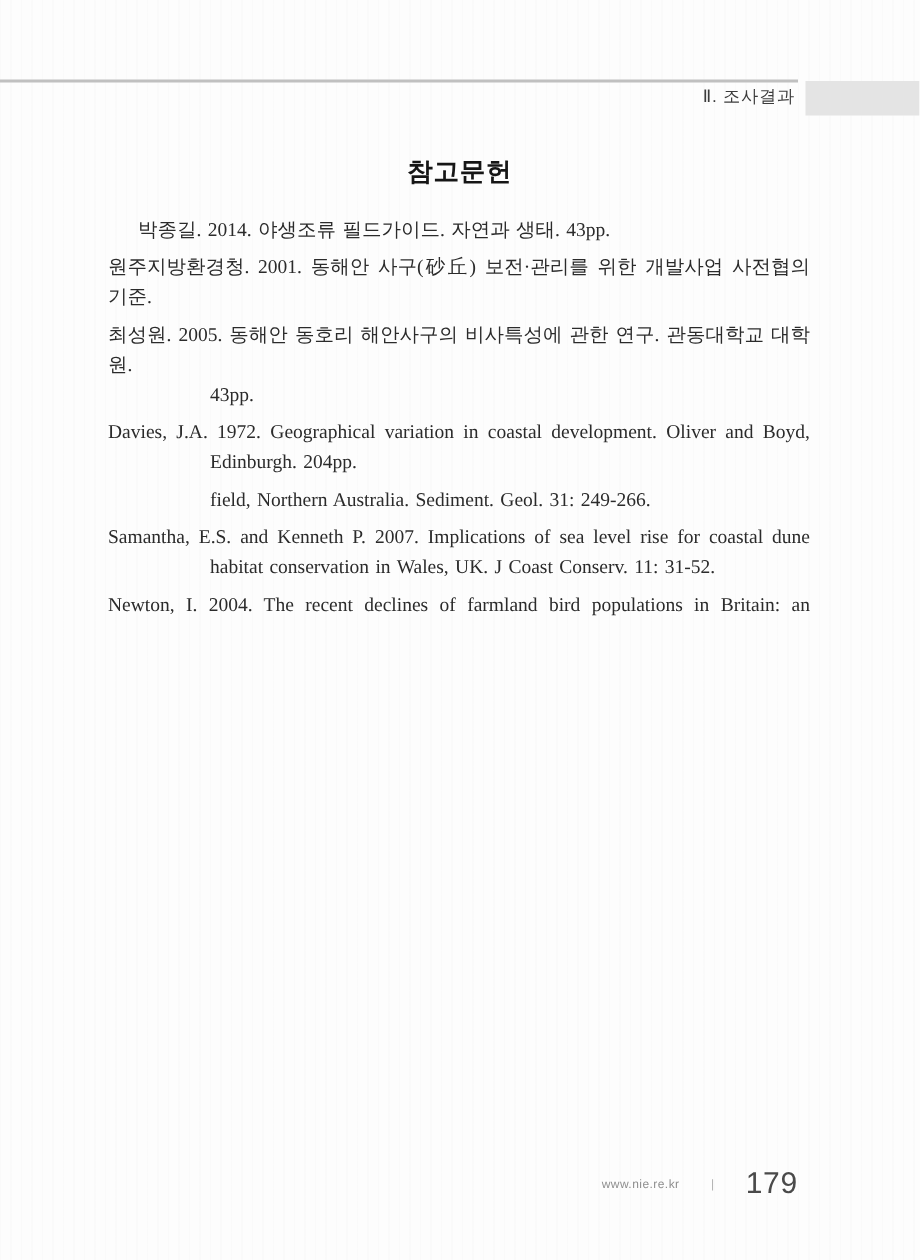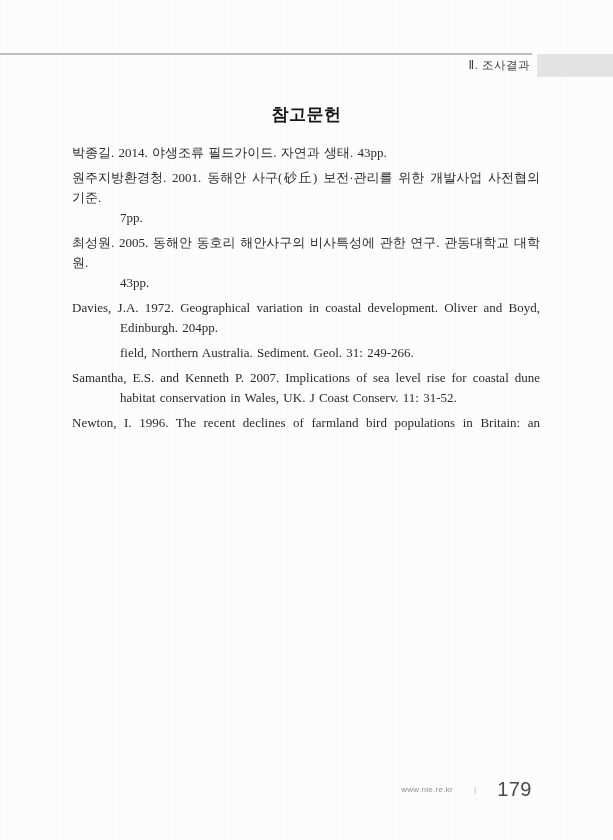--- a/index.html
+++ b/index.html
@@ -48,21 +48,21 @@
     position:absolute; top:143px; left:72px; width:468px;
     font-size:13px; color:var(--c-text);
   }
   .ref{ margin-bottom:5px; }
   .ref-line{
     line-height:20px;
     text-align:justify;
     text-align-last:justify;
     word-spacing:1px;
   }
-  .ref-line.last{ text-align-last:left; }
+  .ref-line.last{ text-align-last:left;margin-left:20px; }
   .ref-line.cont{ padding-left:48px; }
   .footer{
     position:absolute; top:778px; right:81px;
     display:flex; align-items:center; gap:21px;
     font-family:"Liberation Sans","DejaVu Sans",sans-serif;
   }
   .footer-site{
     font-size:8px; color:var(--c-site); letter-spacing:0.3px;
     white-space:nowrap;
   }
@@ -86,39 +86,38 @@
   <div class="chapter-tab"></div>
 
   <h1 class="page-title">참고문헌</h1>
 
   <div class="refs" id="refs">
       <div class="ref">
         <div class="ref-line last">박종길. 2014. 야생조류 필드가이드. 자연과 생태. 43pp.</div>
       </div>
       <div class="ref">
         <div class="ref-line">원주지방환경청. 2001. 동해안 사구(砂丘) 보전·관리를 위한 개발사업 사전협의 기준.</div>
-        <div class="ref-line cont last">7pp.</div>
       </div>
       <div class="ref">
         <div class="ref-line">최성원. 2005. 동해안 동호리 해안사구의 비사특성에 관한 연구. 관동대학교 대학원.</div>
         <div class="ref-line cont last">43pp.</div>
       </div>
       <div class="ref">
         <div class="ref-line">Davies, J.A. 1972. Geographical variation in coastal development. Oliver and Boyd,</div>
         <div class="ref-line cont last">Edinburgh. 204pp.</div>
       </div>
       <div class="ref">
         <div class="ref-line cont last">field, Northern Australia. Sediment. Geol. 31: 249-266.</div>
       </div>
       <div class="ref">
         <div class="ref-line">Samantha, E.S. and Kenneth P. 2007. Implications of sea level rise for coastal dune</div>
         <div class="ref-line cont last">habitat conservation in Wales, UK. J Coast Conserv. 11: 31-52.</div>
       </div>
       <div class="ref">
-        <div class="ref-line">Newton, I. 1996. The recent declines of farmland bird populations in Britain: an</div>
+        <div class="ref-line">Newton, I. 2004. The recent declines of farmland bird populations in Britain: an</div>
       </div>
     </div>
 
   <div class="footer">
     <span class="footer-site">www.nie.re.kr</span>
     <span class="footer-sep">|</span>
     <span class="footer-pagenum">179</span>
   </div>
 
 </div>

